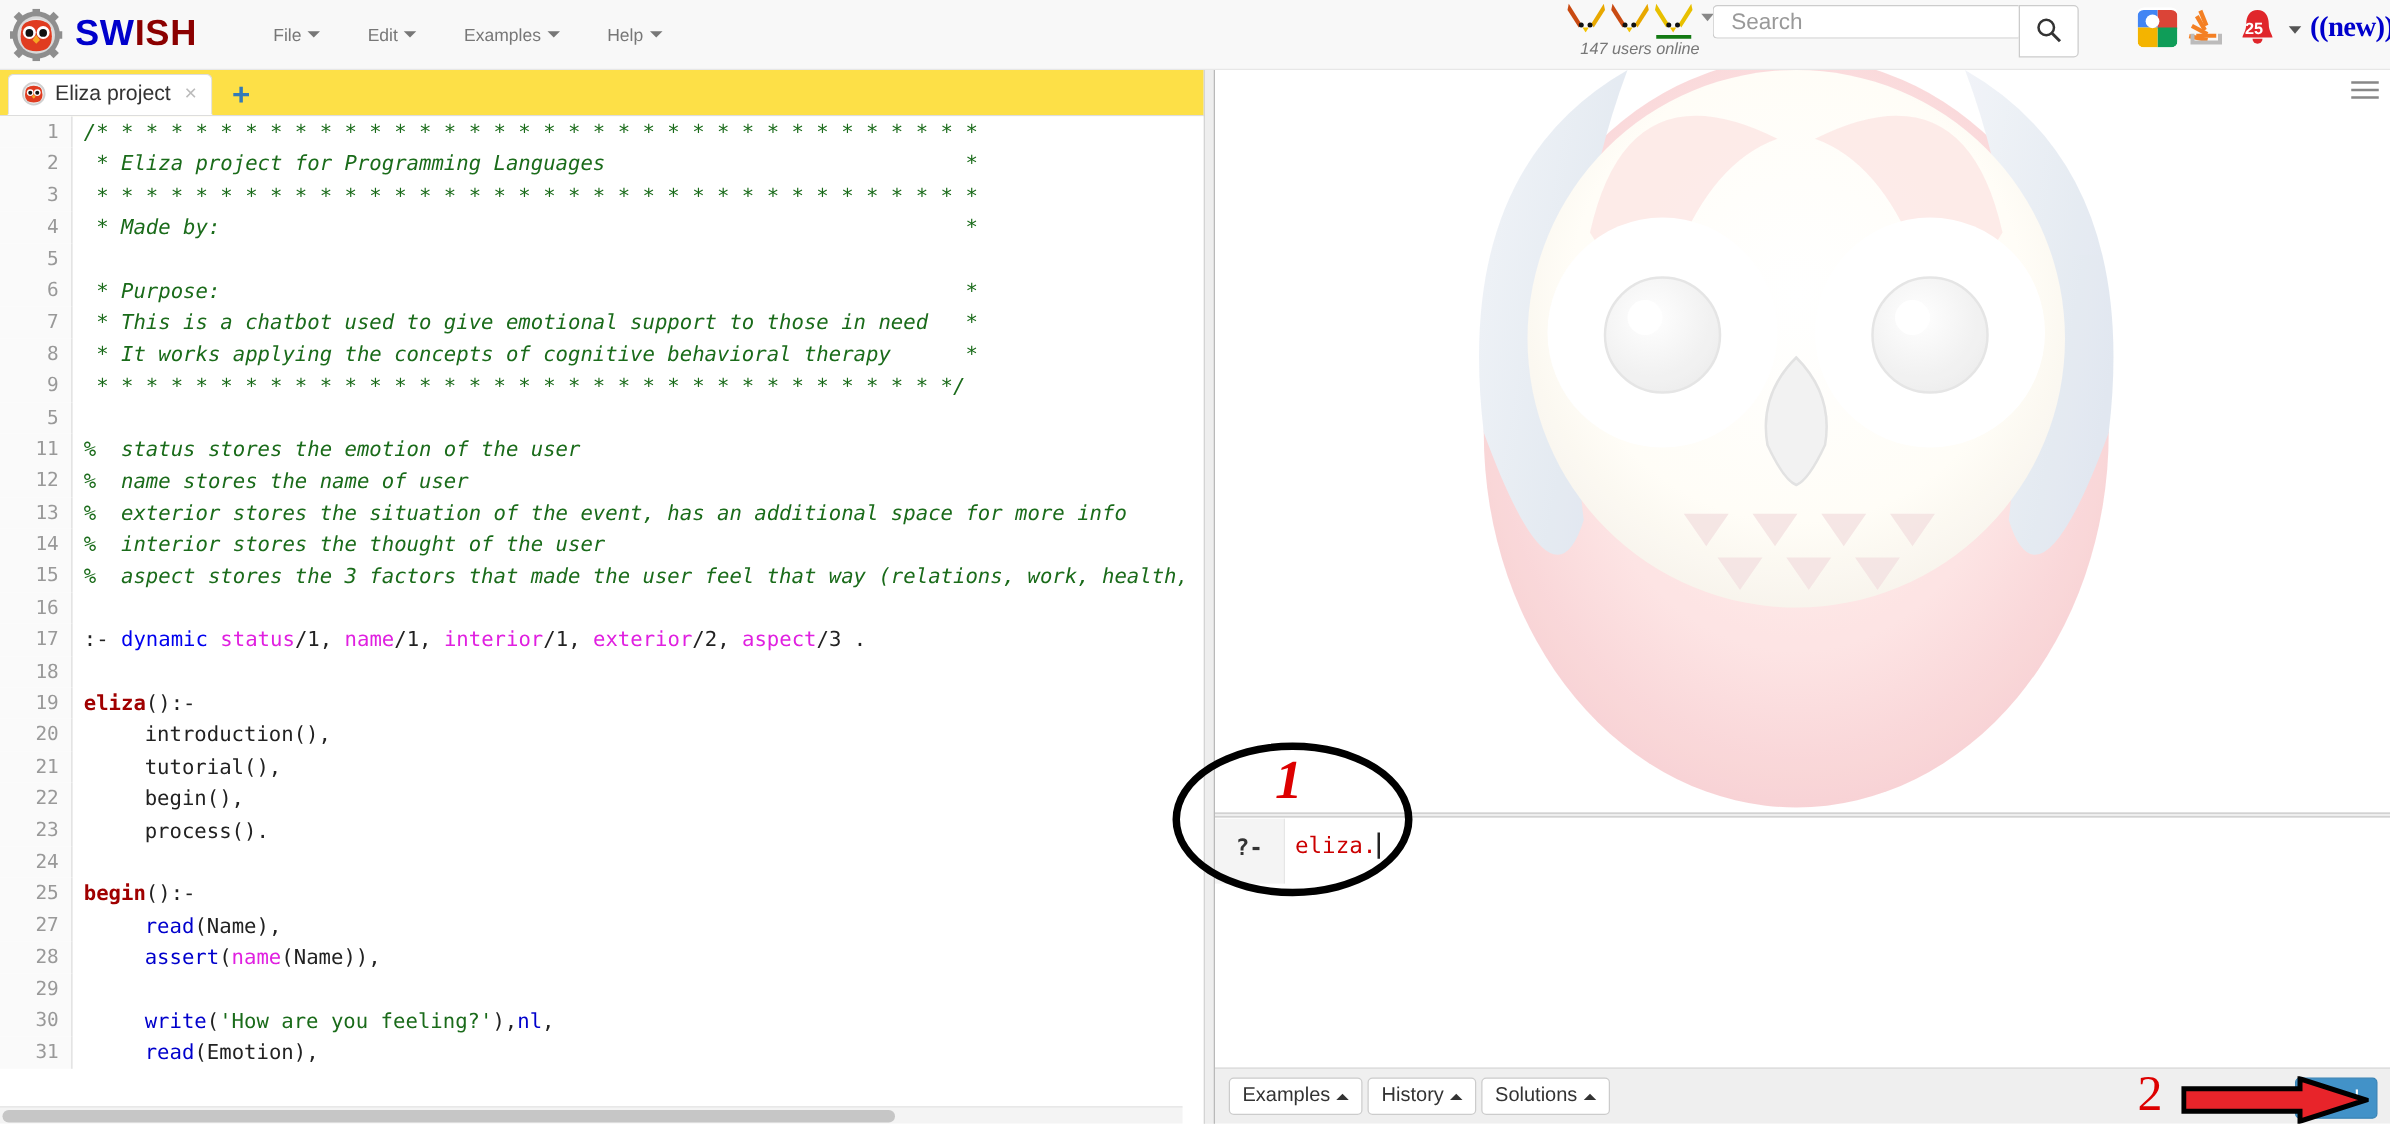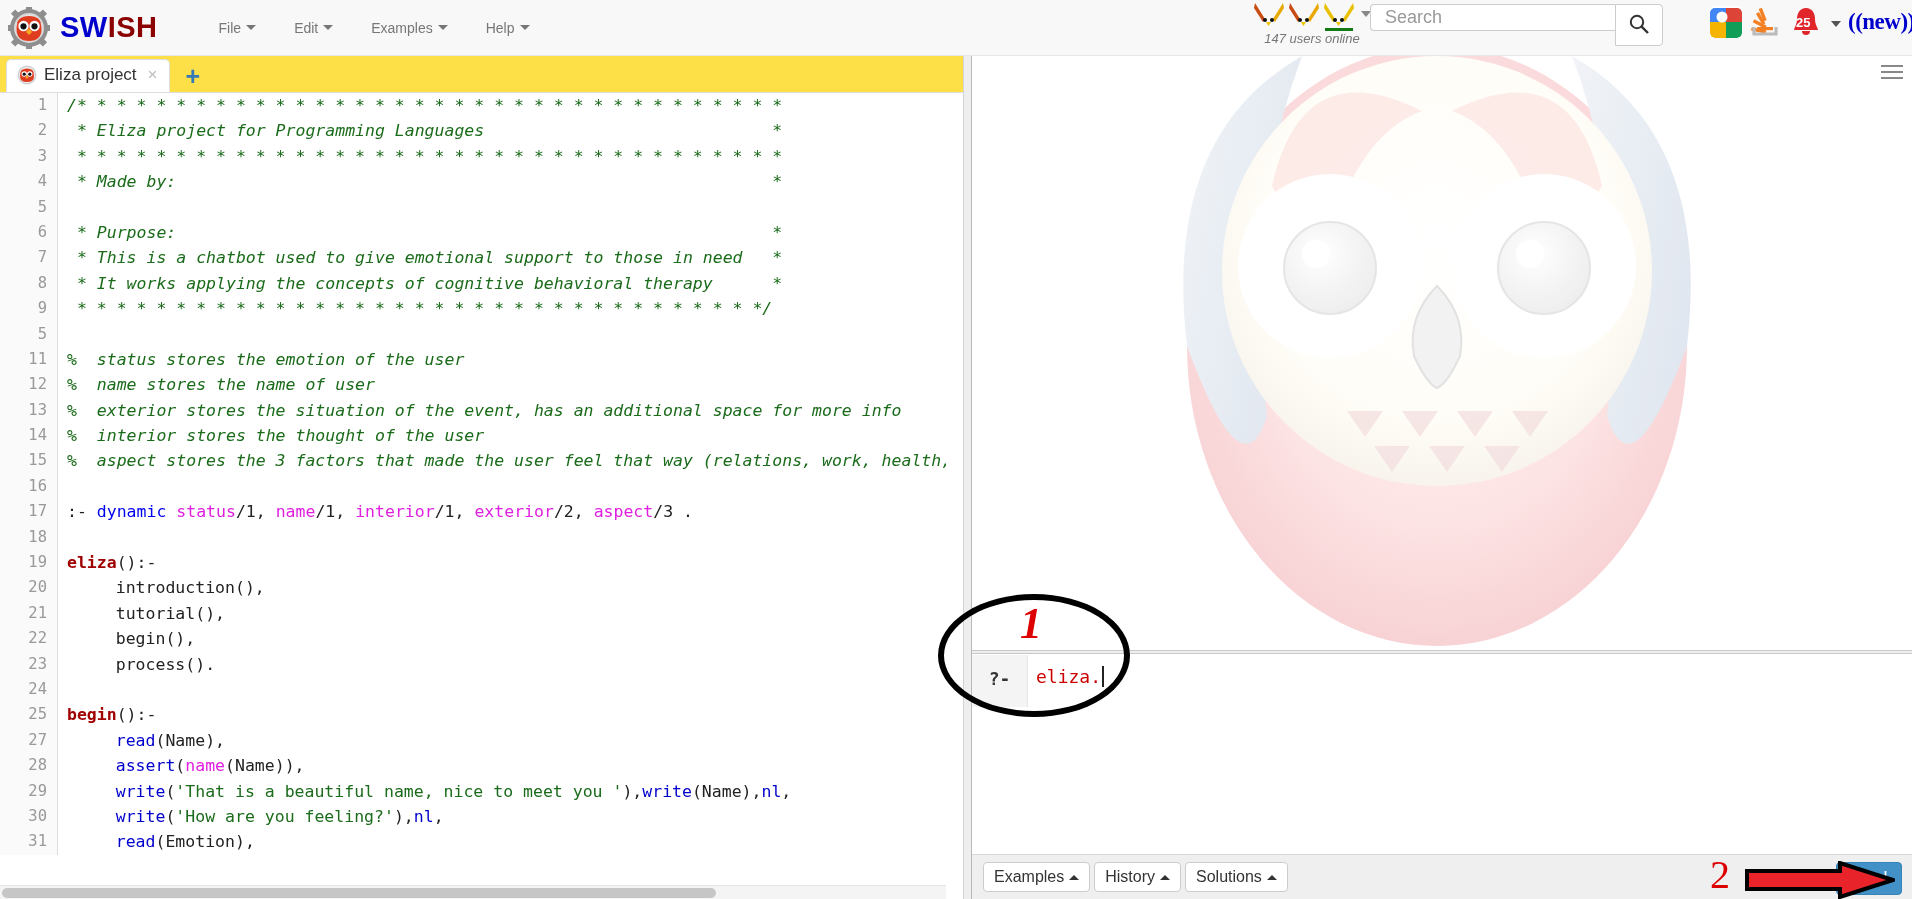--- a/index.html
+++ b/index.html
@@ -452,21 +452,21 @@
       <div class="code-line"><span class="ln">18</span><span class="lt"><span class="lt"></span></span></div>
       <div class="code-line"><span class="ln">19</span><span class="lt"><span class="hd">eliza</span><span class="op">():-</span></span></div>
       <div class="code-line"><span class="ln">20</span><span class="lt"><span class="lt">    introduction(),</span></span></div>
       <div class="code-line"><span class="ln">21</span><span class="lt"><span class="lt">    tutorial(),</span></span></div>
       <div class="code-line"><span class="ln">22</span><span class="lt"><span class="lt">    begin(),</span></span></div>
       <div class="code-line"><span class="ln">23</span><span class="lt"><span class="lt">    process().</span></span></div>
       <div class="code-line"><span class="ln">24</span><span class="lt"><span class="lt"></span></span></div>
       <div class="code-line"><span class="ln">25</span><span class="lt"><span class="hd">begin</span><span class="op">():-</span></span></div>
       <div class="code-line"><span class="ln">27</span><span class="lt"><span class="lt">    </span><span class="bi">read</span><span class="op">(Name),</span></span></div>
       <div class="code-line"><span class="ln">28</span><span class="lt"><span class="lt">    </span><span class="bi">assert</span><span class="op">(</span><span class="pk">name</span><span class="op">(Name)),</span></span></div>
-      <div class="code-line"><span class="ln">29</span><span class="lt"><span class="lt">    </span><span class="bi">write</span><span class="op">(</span><span class="st">'That is a beautiful name, nice to meet you '</span><span class="op">),</span><span class="bi">write</span><span class="op">(Name),</span><span class="bi">nl</span><span class="op">,</span></span></div>
+      <div class="code-line"><span class="ln">29</span></div>
       <div class="code-line"><span class="ln">30</span><span class="lt"><span class="lt">    </span><span class="bi">write</span><span class="op">(</span><span class="st">'How are you feeling?'</span><span class="op">),</span><span class="bi">nl</span><span class="op">,</span></span></div>
       <div class="code-line"><span class="ln">31</span><span class="lt"><span class="lt">    </span><span class="bi">read</span><span class="op">(Emotion),</span></span></div>
     </div>
   <div class="ed-hscroll">
     <div class="ed-hthumb"></div>
   </div>
 </div>
 <div class="ed-vscroll">
   <div class="ed-vthumb"></div>
 </div>

